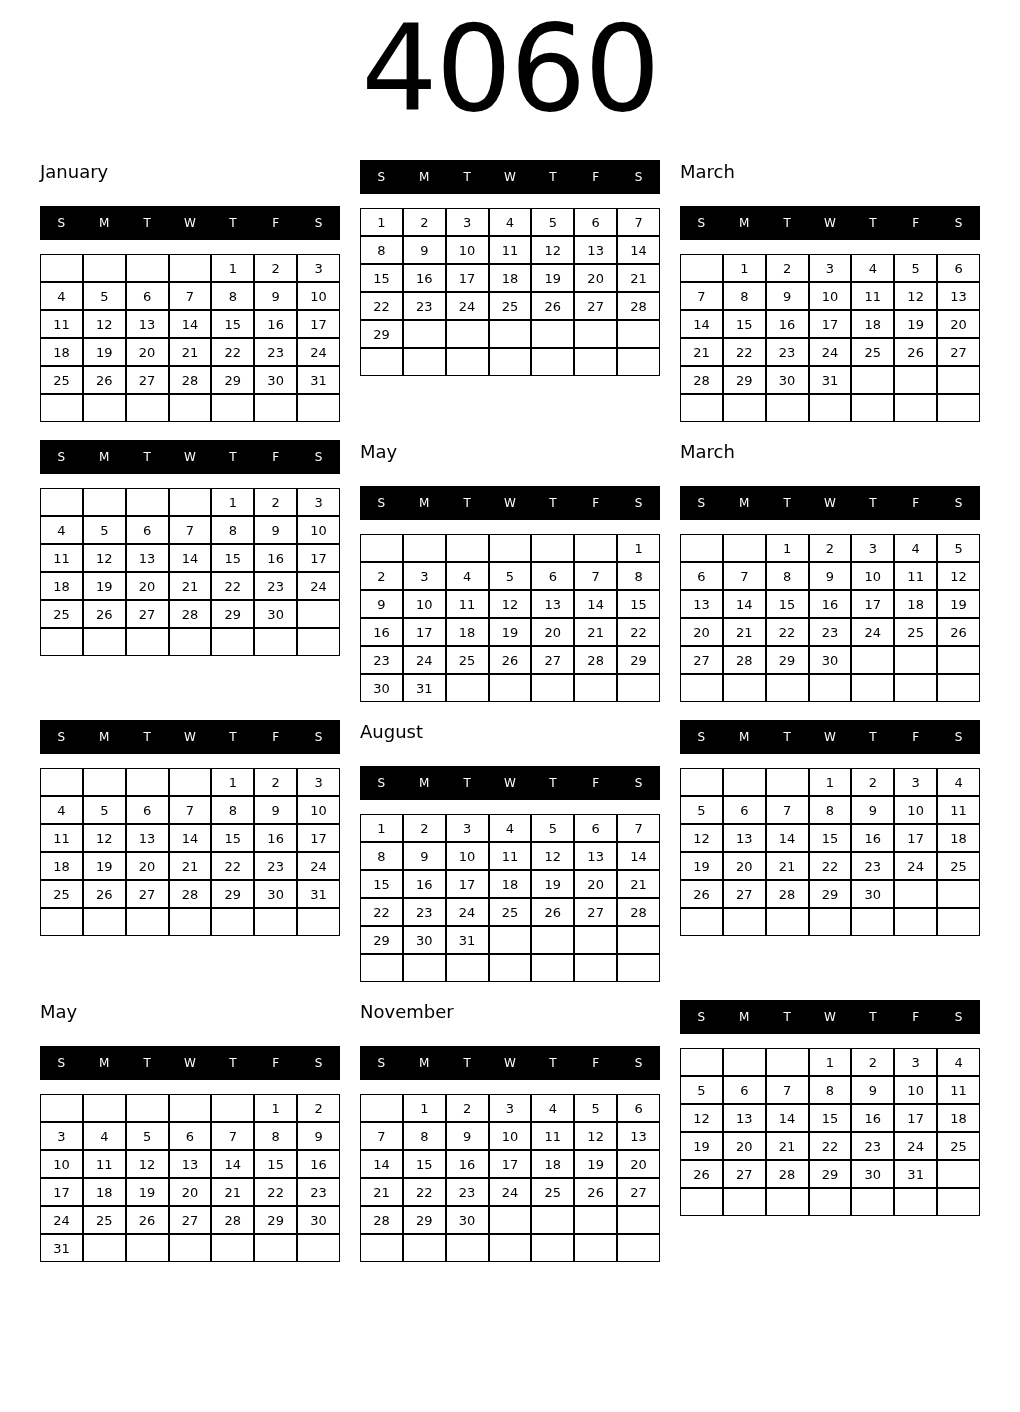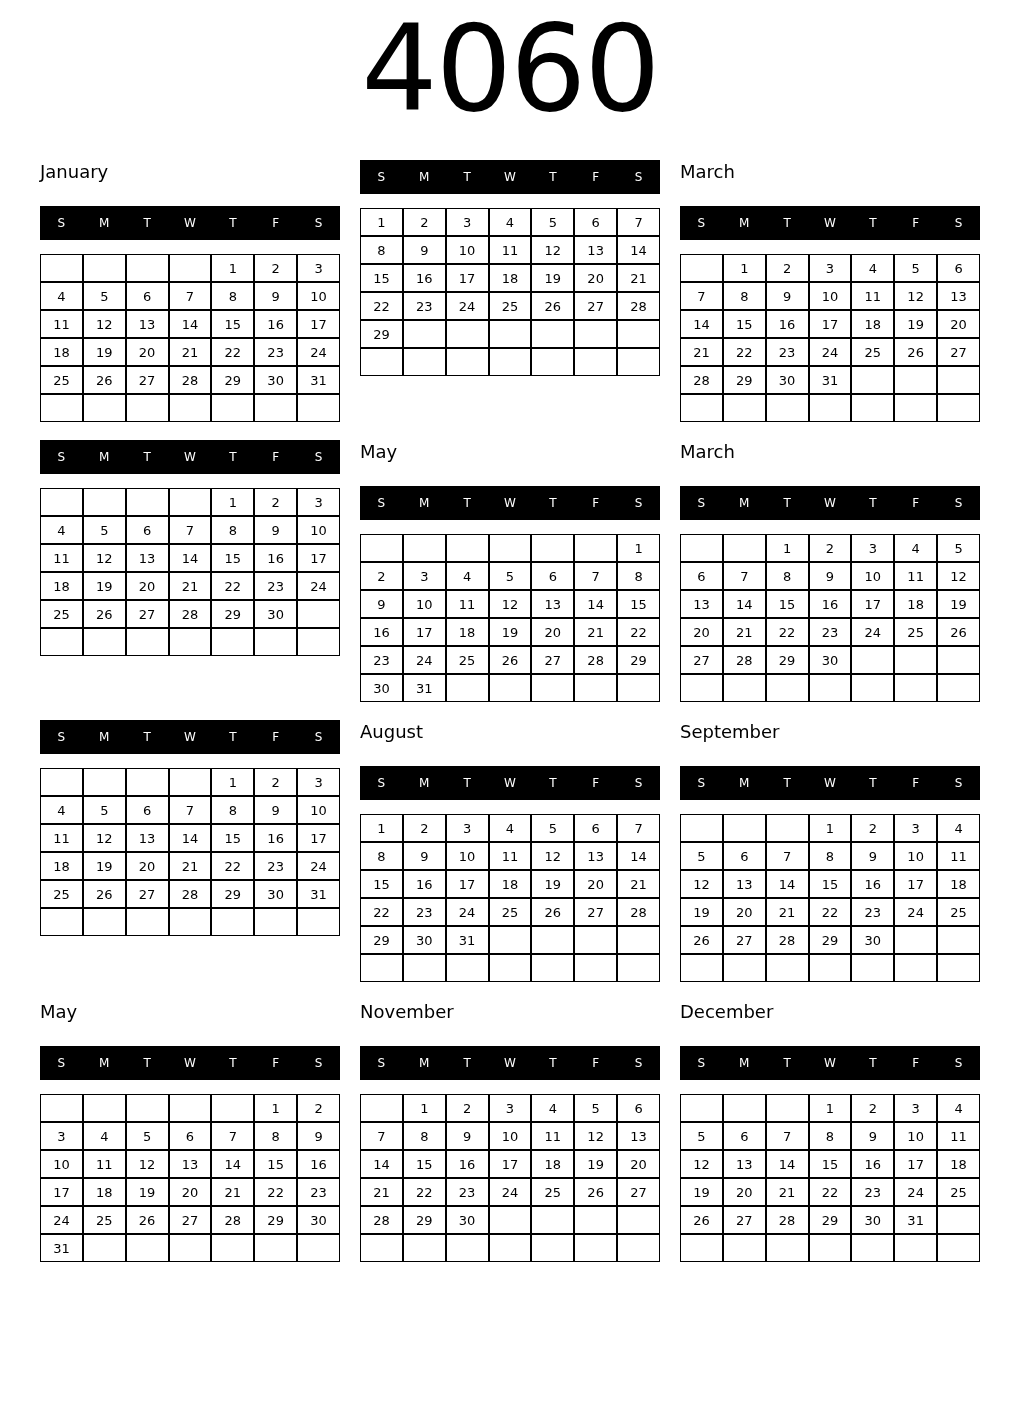--- a/index.html
+++ b/index.html
@@ -635,21 +635,20 @@
               <td></td>
               <td></td>
               <td></td>
               <td></td>
             </tr>
           </tbody>
     </table>
   </div>
 
   <div class="month">
-    <div class="month-name">September</div>
     <div class="dow-header">
           <span>S</span>
           <span>M</span>
           <span>T</span>
           <span>W</span>
           <span>T</span>
           <span>F</span>
           <span>S</span>
         </div>
     <table class="days">
@@ -848,21 +847,20 @@
               <td></td>
               <td></td>
               <td></td>
               <td></td>
             </tr>
           </tbody>
     </table>
   </div>
 
   <div class="month">
-    <div class="month-name">December</div>
     <div class="dow-header">
           <span>S</span>
           <span>M</span>
           <span>T</span>
           <span>W</span>
           <span>T</span>
           <span>F</span>
           <span>S</span>
         </div>
     <table class="days">

